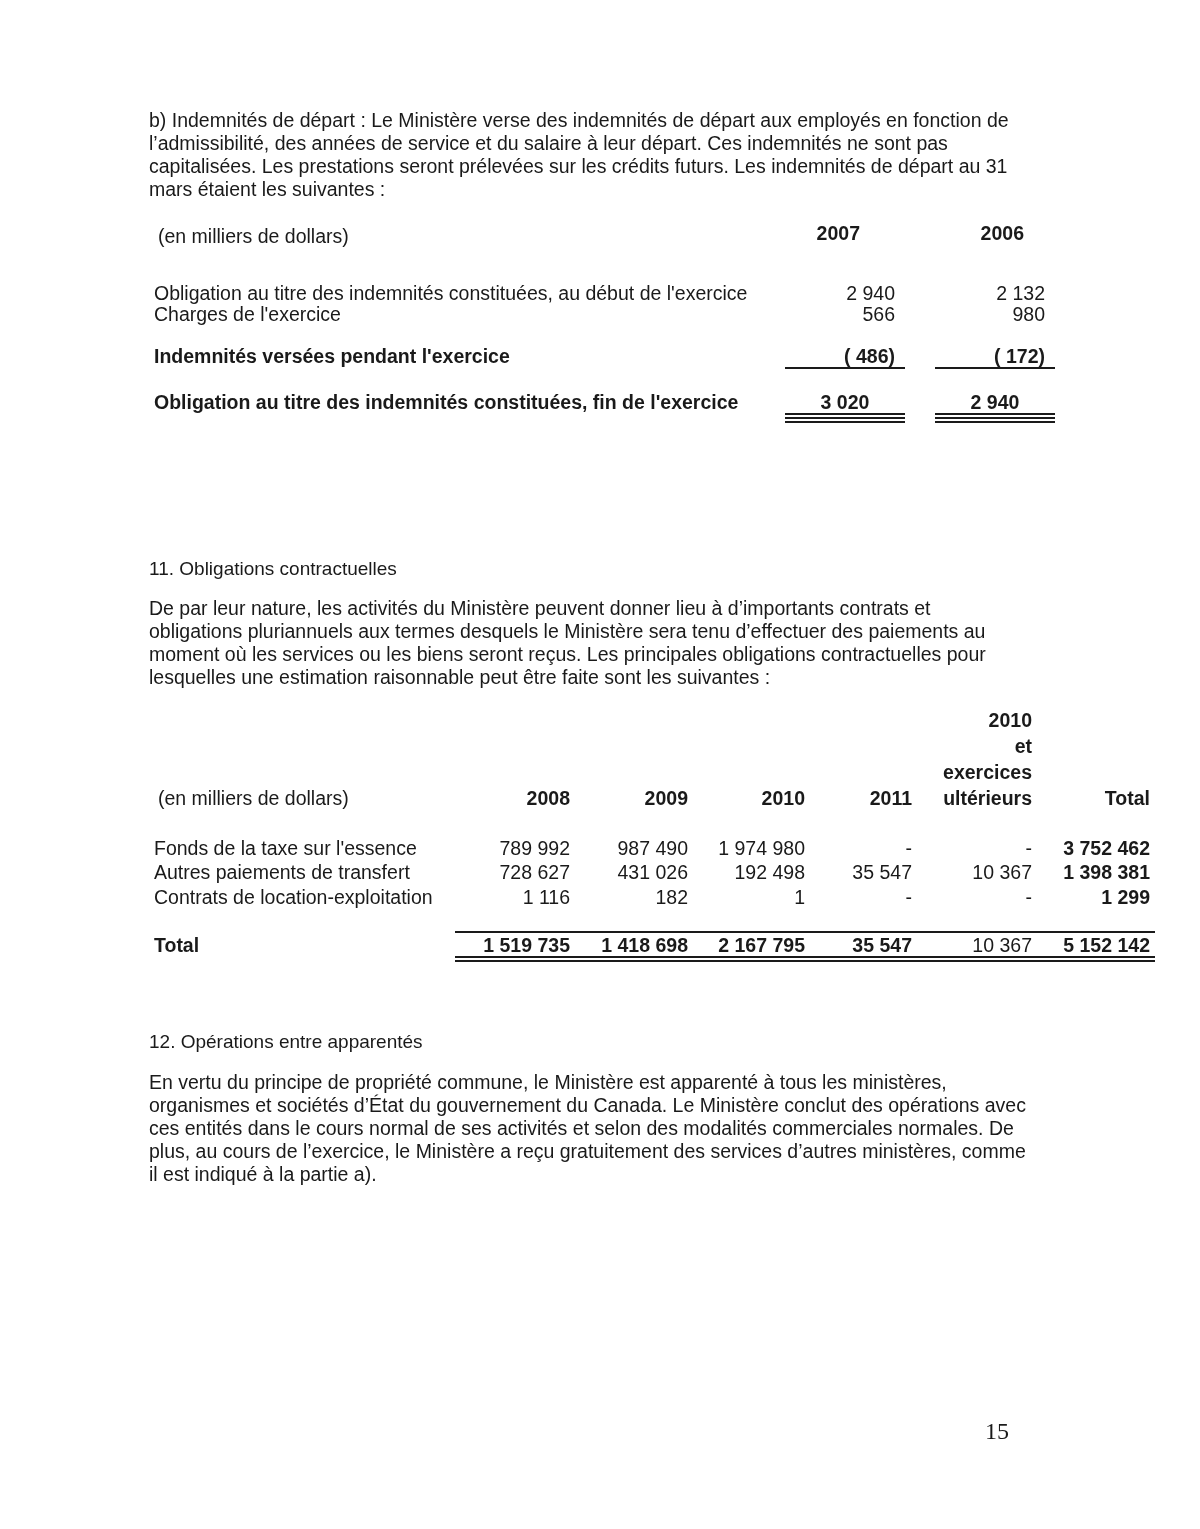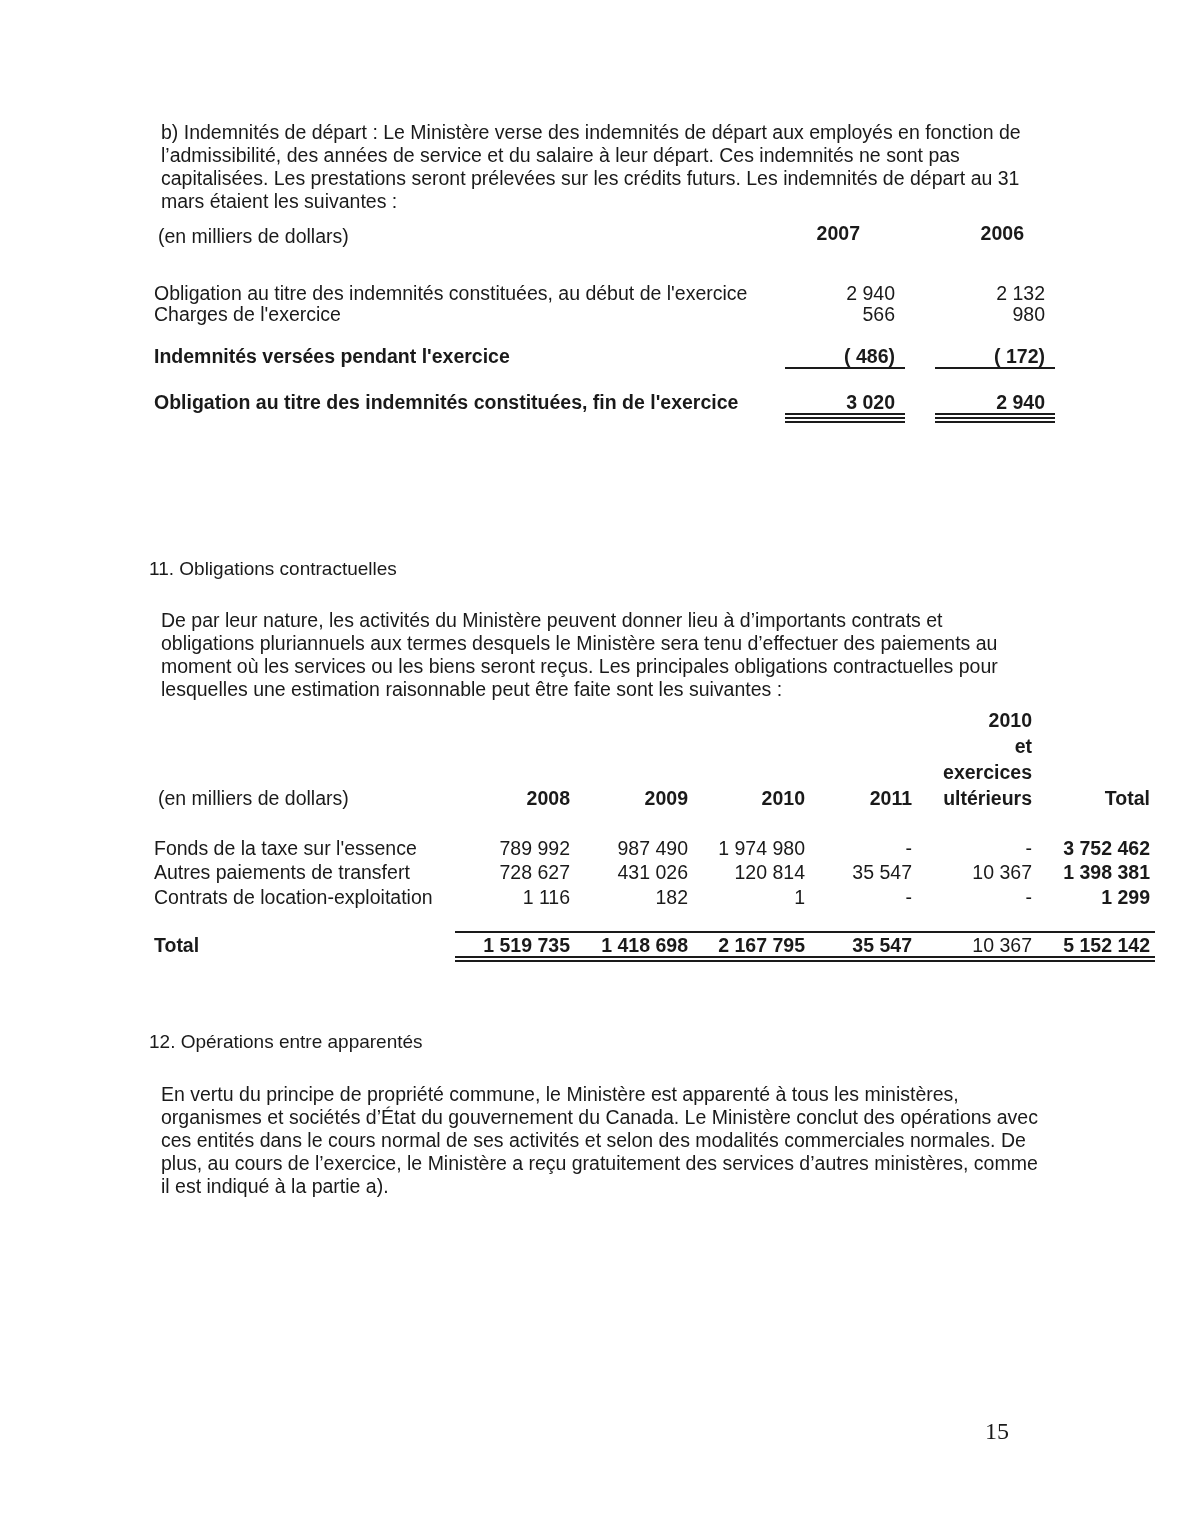--- a/index.html
+++ b/index.html
@@ -1,20 +1,20 @@
 <!DOCTYPE html>
 <html><head>
   <meta charset="utf-8">
   <style>
     html, body { margin: 0; padding: 0; }
     body {
       width: 1200px; height: 1529px; background: #ffffff; position: relative;
       font-family: "Liberation Sans", sans-serif; color: #1a1a1a; overflow: hidden;
     }
-    .p { position: absolute; left: 149px; font-size: 19.5px; line-height: 23px; margin: 12px; }
+    .p { position: absolute; left: 149px; font-size: 19.5px; line-height: 23px; margin: 0; }
     .para-b { top: 109px; width: 880px; }
     .heading { position: absolute; left: 149px; font-size: 19px; font-weight: normal; margin: 0; }
     .h11 { top: 558px; }
     .h12 { top: 1031px; }
     .para-11 { top: 597px; width: 880px; }
     .para-12 { top: 1071px; width: 880px; }
 
     .abs { position: absolute; font-size: 19.5px; line-height: 23px; white-space: nowrap; }
     .r { text-align: right; }
     .b { font-weight: bold; }
@@ -22,21 +22,21 @@
     
     .t1-unit { left: 158px; top: 225px; }
     .t1-h2007 { left: 760px; width: 100px; top: 222px; }
     .t1-h2006 { left: 924px; width: 100px; top: 222px; }
     .t1-label { left: 154px; }
     .c2007 { left: 795px; width: 100px; }
     .c2006 { left: 945px; width: 100px; }
     .t1-row0 { top: 282px; }
     .t1-row1 { top: 303px; }
     .t1-row2 { top: 345px; font-weight: bold; }
-    .t1-total { top: 391px; }
+    .t1-total { top: 391px; text-align: center; }
 
     .line { position: absolute; background: #1a1a1a; height: 2px; }
     .dbl { position: absolute; border-top: 2px solid #1a1a1a; border-bottom: 2px solid #1a1a1a; height: 2px; }
 
     
     .t2-hdr { top: 787px; }
     .t2-unit { left: 158px; }
     .col-2008 { left: 470px; width: 100px; }
     .col-2009 { left: 588px; width: 100px; }
     .col-2010 { left: 705px; width: 100px; }
@@ -109,21 +109,21 @@
   <span class="abs r col-2008 t2-row0">789 992</span>
   <span class="abs r col-2009 t2-row0">987 490</span>
   <span class="abs r col-2010 t2-row0">1 974 980</span>
   <span class="abs r col-2011 t2-row0">-</span>
   <span class="abs r col-2012 t2-row0">-</span>
   <span class="abs r b col-tot t2-row0">3 752 462</span>
 
   <span class="abs t2-label t2-row1">Autres paiements de transfert</span>
   <span class="abs r col-2008 t2-row1">728 627</span>
   <span class="abs r col-2009 t2-row1">431 026</span>
-  <span class="abs r col-2010 t2-row1">120 814</span>
+  <span class="abs r col-2010 t2-row1">192 498</span>
   <span class="abs r col-2011 t2-row1">35 547</span>
   <span class="abs r col-2012 t2-row1">10 367</span>
   <span class="abs r b col-tot t2-row1">1 398 381</span>
 
   <span class="abs t2-label t2-row2">Contrats de location-exploitation</span>
   <span class="abs r col-2008 t2-row2">1 116</span>
   <span class="abs r col-2009 t2-row2">182</span>
   <span class="abs r col-2010 t2-row2">1</span>
   <span class="abs r col-2011 t2-row2">-</span>
   <span class="abs r col-2012 t2-row2">-</span>

